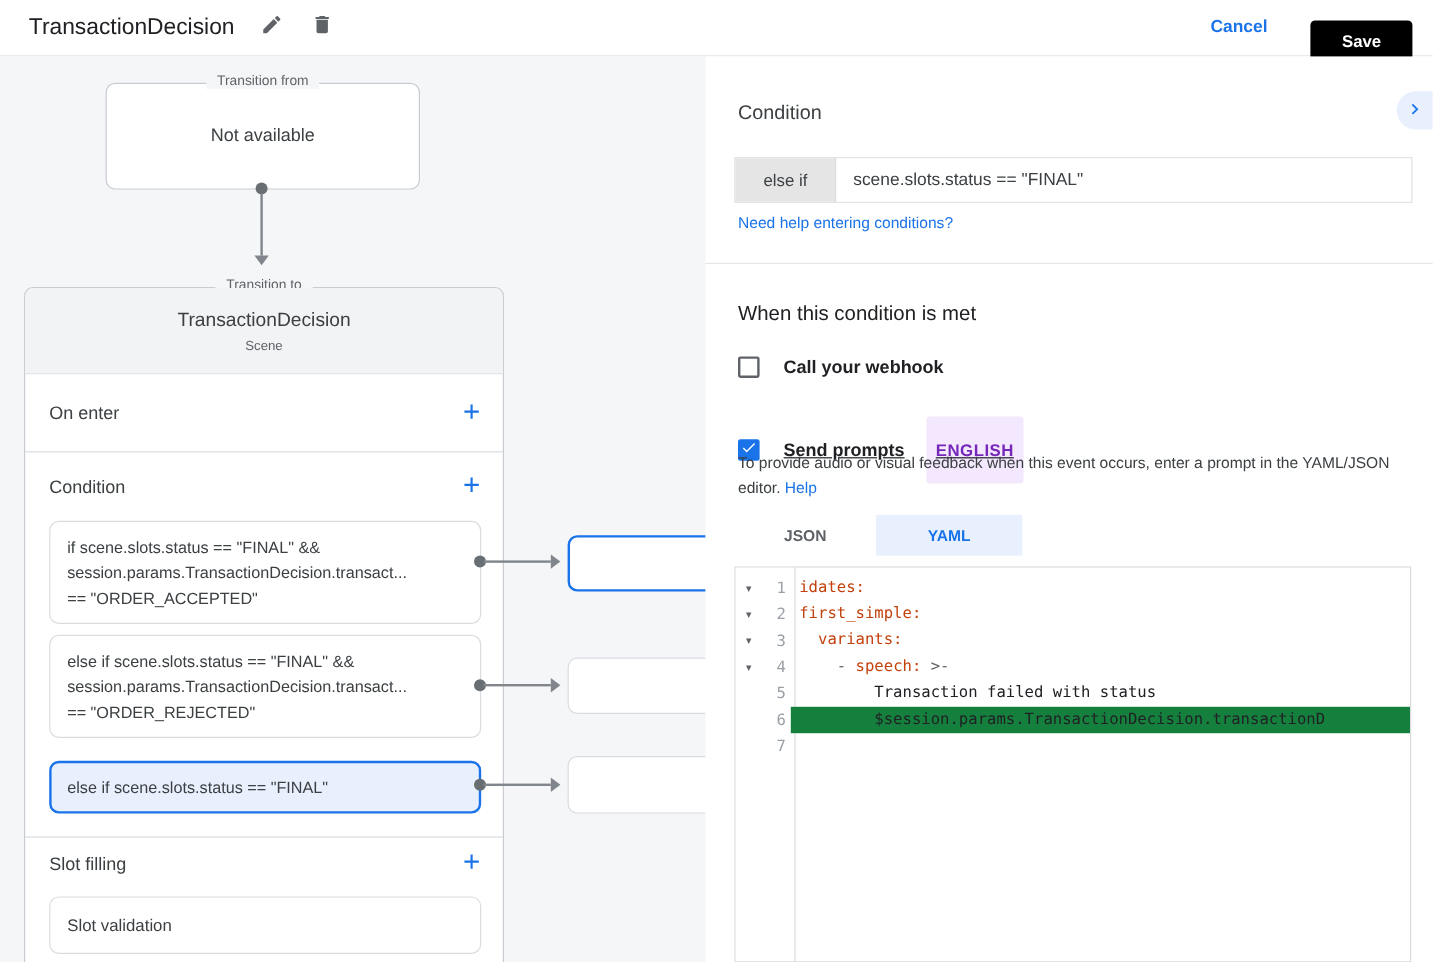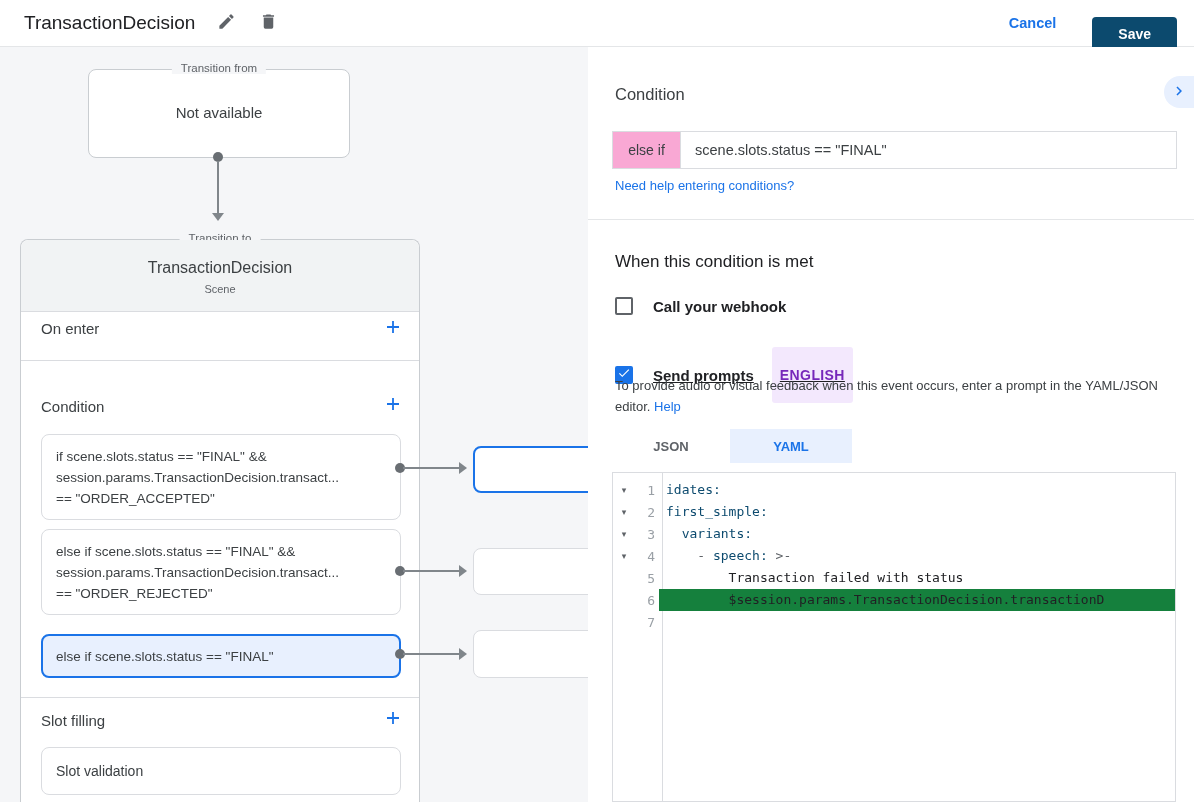--- a/index.html
+++ b/index.html
@@ -11,21 +11,21 @@
   .topbar { position:absolute; top:0; left:0; width:1194px; height:47px;
     background:#fff; border-bottom:1px solid #e4e6e8; display:flex; align-items:center; }
   .topbar-title { margin-left:24px; font-size:19px; color:#202124; }
   .icon-btn { width:22px; height:22px; display:flex; align-items:center; justify-content:center;
     cursor:pointer; }
   .icon-btn svg { fill:#5f6368; }
   .topbar .icon-btn { margin-left:20px; }
   .topbar-spacer { flex:1; }
   .btn-cancel { color:#1a73e8; font-size:14.5px; font-weight:bold; background:none; border:none;
     cursor:pointer; margin-right:36px; font-family:inherit; }
-  .btn-save { background:#0c4a6e; color:#fff; font-size:14px; font-weight:bold; border:none;
+  .btn-save { background:#000000; color:#fff; font-size:14px; font-weight:bold; border:none;
     border-radius:4px; height:34px; padding:0 26px; margin-right:17px; cursor:pointer; font-family:inherit;margin-top:22px; }
 
   
   .canvas { position:absolute; top:47px; left:0; width:588px; height:755px;
     background:#f5f6f8; overflow:hidden; }
   .legend { position:absolute; top:-8px; left:50%; transform:translateX(-50%);
     background:#f5f6f8; padding:0 9px; font-size:11.5px; color:#5f6368; white-space:nowrap; }
 
   .tfrom { position:absolute; left:88px; top:22px; width:262px; height:89px;
     background:#fff; border:1px solid #c9cdd1; border-radius:8px; }
@@ -45,21 +45,21 @@
   .scene-header { position:absolute; top:0; left:0; width:100%; height:72px;
     background:#f1f3f4; border-bottom:1px solid #dadce0; border-radius:8px 8px 0 0; }
   .scene-title { margin-top:19px; text-align:center; font-size:16px; color:#3c4043; }
   .scene-subtitle { margin-top:6px; text-align:center; font-size:11px; color:#5f6368; }
 
   .row-label { font-size:15px; color:#3c4043; }
   .plus-btn { position:absolute; right:16px; width:20px; height:20px; cursor:pointer;
     display:flex; align-items:center; justify-content:center; }
   .plus-btn svg { stroke:#1a73e8; }
 
-  .sect-onenter { position:absolute; top:58px; left:0; width:100%; height:63px;
+  .sect-onenter { position:absolute; top:74px; left:0; width:100%; height:63px;
     border-bottom:1px solid #dadce0; }
   .sect-onenter .row-label { position:absolute; left:20px; top:22px; }
   .sect-onenter .plus-btn { top:21px; }
   .sect-cond-label { position:absolute; left:20px; top:158px; font-size:15px; color:#3c4043; }
   .plus-cond { top:156px; }
   .cond-box { position:absolute; left:20px; width:360px; background:#fff;
     border:1px solid #dadce0; border-radius:8px; padding:11px 14px;
     font-size:13.5px; color:#3c4043; line-height:21px; cursor:pointer; }
   .cond-box.selected { background:#e8f0fe; border:2px solid #1a73e8; padding:10px 13px;
     display:flex; align-items:center; }
@@ -77,21 +77,21 @@
   
   .panel { position:absolute; top:47px; left:588px; width:606px; height:755px; background:#fff; }
   .panel-heading { position:absolute; left:27px; top:38px; font-size:16.5px; color:#3c4043; }
   .collapse-btn { position:absolute; right:0; top:29px; width:30px; height:32px;
     background:#e8f0fe; border:none; border-radius:16px 0 0 16px; cursor:pointer;
     display:flex; align-items:center; justify-content:center; }
   .collapse-btn svg { fill:#1a73e8; }
 
   .cond-field { position:absolute; left:24px; top:84px; width:565px; height:38px;
     border:1px solid #dadce0; display:flex; background:#fff; }
-  .cond-prefix { width:68px; background:#f9a8d4; border-right:1px solid #dadce0;
+  .cond-prefix { width:84px; background:#e5e5e5; border-right:1px solid #dadce0;
     display:flex; align-items:center; justify-content:center; font-size:14px; color:#3c4043; }
   .cond-input { flex:1; border:none; outline:none; font-size:14.5px; color:#3c4043;
     padding:0 14px; font-family:inherit; background:#fff; }
   .help-link { position:absolute; left:27px; top:131px; font-size:13px; color:#1a73e8;
     text-decoration:none; cursor:pointer; }
   .panel-divider { position:absolute; left:0; top:172px; width:606px; height:1px; background:#e4e6e8; }
 
   .when-heading { position:absolute; left:27px; top:205px; font-size:17px; color:#202124; }
   .check-row { position:absolute; left:27px; display:flex; align-items:center; }
   .checkbox { width:18px; height:18px; border-radius:2px; flex:none; cursor:pointer; }
@@ -116,21 +116,21 @@
   .gutter-bg { position:absolute; left:0; top:0; width:50px; height:100%;
     border-right:1px solid #dadce0; background:#fff; }
   .code-lines { position:absolute; left:0; top:6px; width:100%; }
   .code-line { position:relative; height:22px; display:flex; align-items:center; }
   .fold { width:22px; text-align:center; font-size:9px; color:#5f6368; flex:none; }
   .lnum { width:24px; text-align:right; font-size:13px; color:#9aa0a6; flex:none;
     font-family:"DejaVu Sans Mono", monospace; padding-right:4px; }
   .code { flex:1; height:22px; line-height:22px; padding-left:7px; white-space:pre;
     overflow:hidden; font-family:"DejaVu Sans Mono", monospace; font-size:13px; }
   .code-line.hl .code { background:#15803d; }
-  .seg-key { color:#0c4a6e; }
+  .seg-key { color:#c2410c; }
   .seg-plain { color:#5f6368; }
   .seg-text { color:#202124; }
 </style>
 </head>
 <body>
 
 <div class="app">
 
   <div class="topbar">
     <div class="topbar-title">TransactionDecision</div>

